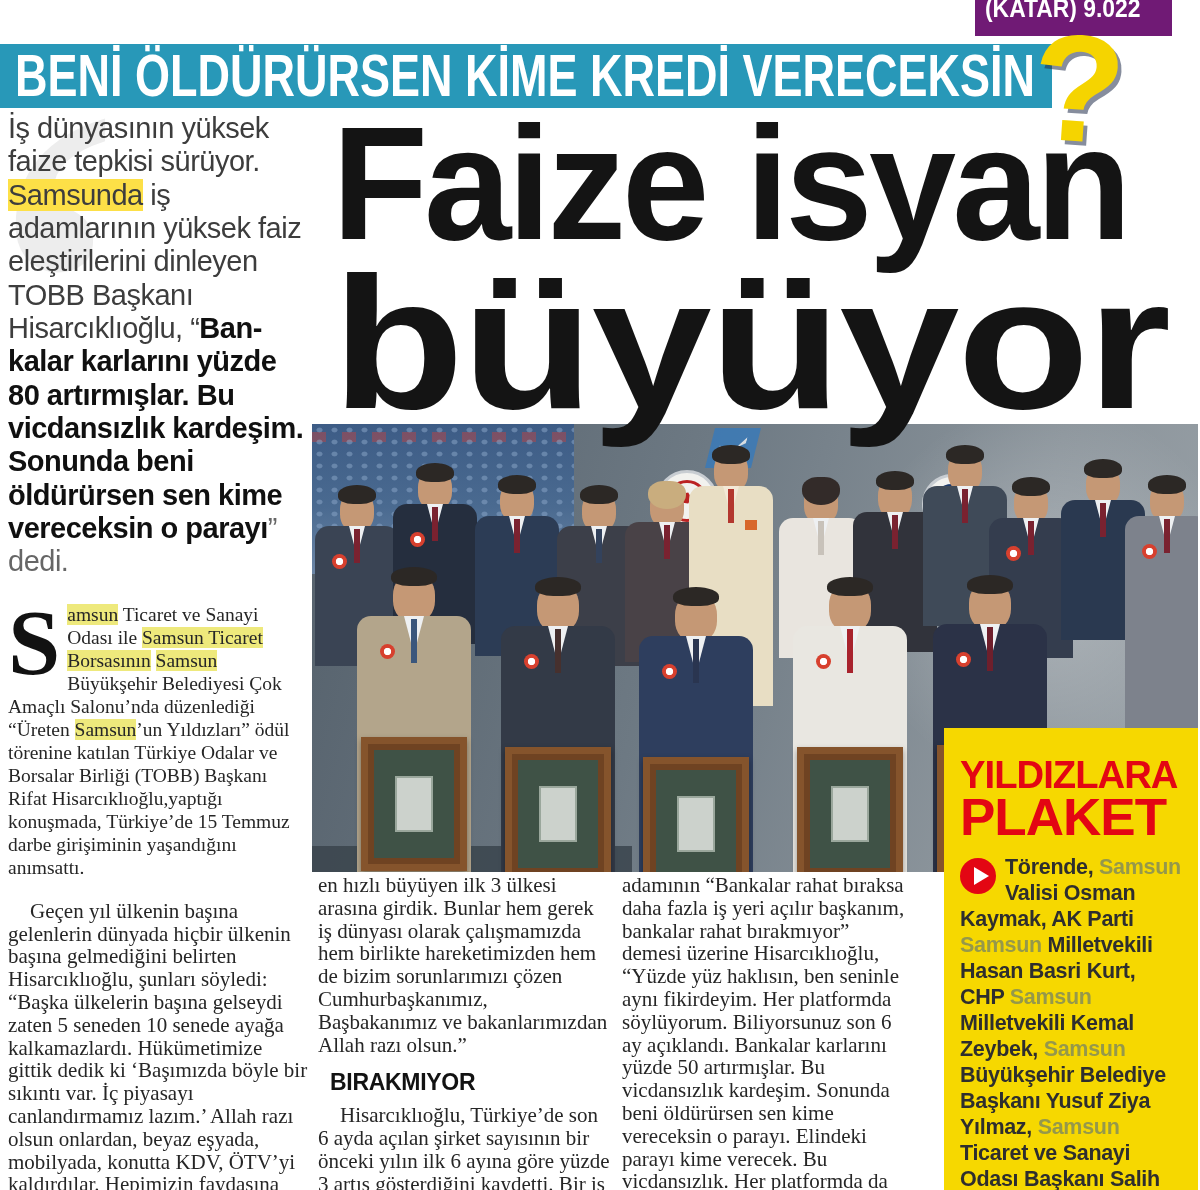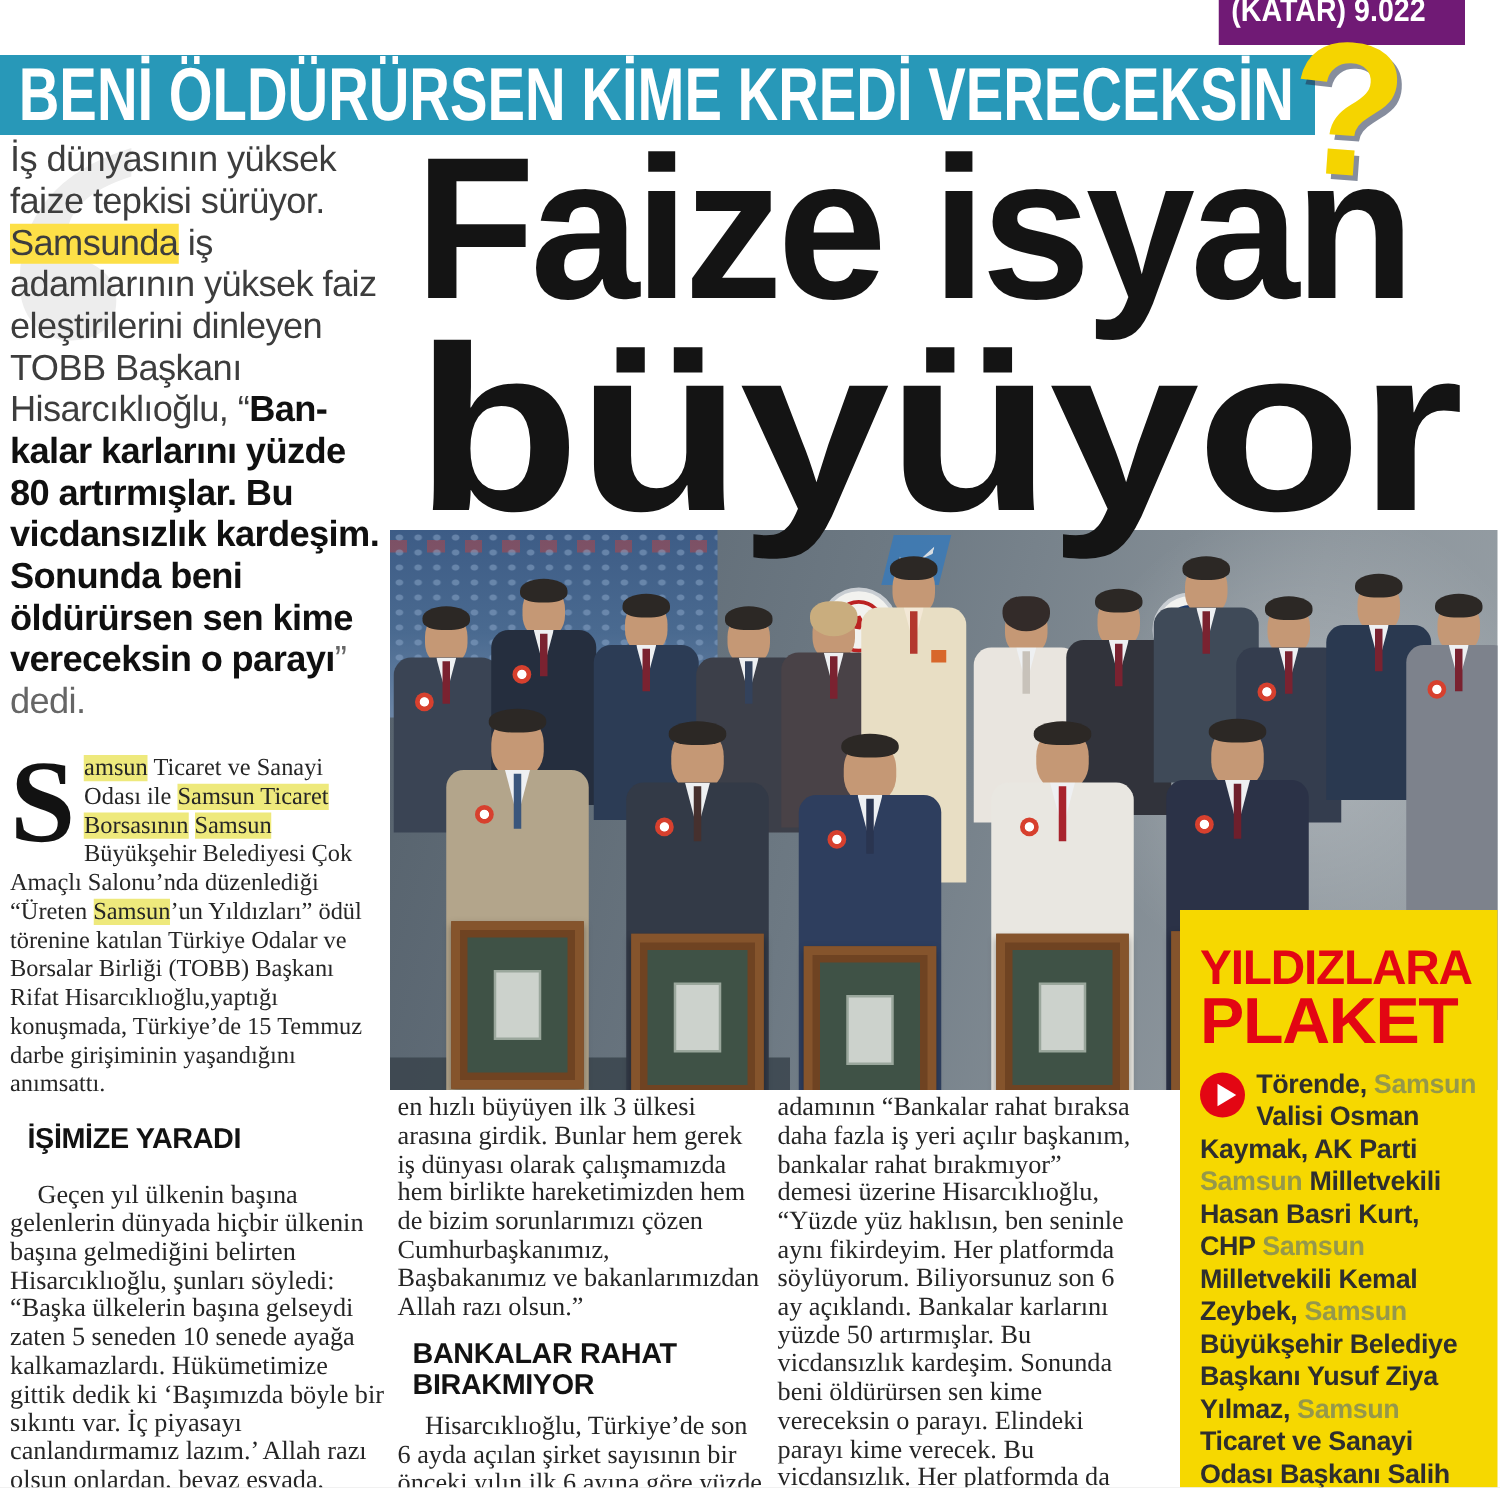--- a/index.html
+++ b/index.html
@@ -137,21 +137,20 @@
 
   <h1 class="headline">
     <span class="hl1">Faize isyan</span><br>
     <span class="hl2">büyüyor</span>
   </h1>
 
   <div class="col-left">
     <div class="intro"><span>İş dünyasının yüksek faize tepkisi sürüyor. </span><span class="hl">Samsunda</span><span> iş adamlarının yüksek faiz eleştirilerini dinleyen TOBB Başkanı Hisarcıklıoğlu, “</span><span class="b">Ban­kalar karlarını yüzde 80 artırmışlar. Bu vicdansız­lık kardeşim. Sonunda beni öldürürsen sen kime vereceksin o parayı</span><span class="dim">” dedi.</span></div>
     <p class="lead"><span class="dropcap">S</span><span><span class="hl">amsun</span><span> Ticaret ve Sanayi Odası ile </span><span class="hl">Samsun Ticaret Borsasının</span><span> </span><span class="hl">Samsun</span><span> Büyükşehir Belediyesi Çok Amaçlı Salonu’nda düzenlediği “Üreten </span><span class="hl">Samsun</span><span>’un Yıldızları” ödül törenine katılan Türkiye Odalar ve Borsalar Birliği (TOBB) Başkanı Rifat Hisarcıklıoğlu,yaptığı konuşmada, Türkiye’de 15 Temmuz darbe girişiminin yaşandığını anımsattı.</span></span></p>
     <h3 class="subhead">
-      <span>İŞİMİZE YARADI</span>
     </h3>
     <p class="serif-body indent">Geçen yıl ülkenin başına gelenlerin dünyada hiçbir ülkenin başına gelmediğini belirten Hisarcıklıoğlu, şunları söyledi: “Başka ülkelerin başına gelseydi zaten 5 seneden 10 senede ayağa kalkamazlardı. Hükümetimize gittik dedik ki ‘Başımızda böyle bir sıkıntı var. İç piyasayı canlandırmamız lazım.’ Allah razı olsun onlardan, beyaz eşyada, mobilyada, konutta KDV, ÖTV’yi kaldırdılar. Hepimizin faydasına oldu. Tüketim arttı. Ne kadar arttı? Son 6 aydaki beyaz eşya, mobilyadaki artış yüzde 30, konut satışlarındaki artış da yüzde 10 oldu ve Türkiye bir başarı hikayesi yazdı. İlk 3 ay itibarıyla büyüme oranımız arttı, yüzde 5’e çıktı. Dünyanın</p>
   </div>
 
   <div class="photo">
     <div class="ph-glow"></div>
     <div class="ph-screen"></div>
     <div class="ph-logo ph-logo1"></div>
     <div class="ph-logo ph-logo2"></div>
     <div class="ph-mark"></div>
@@ -250,21 +249,20 @@
         </div>
         <div class="fr"></div>
       </div>
 
     <div class="ph-floor"></div>
   </div>
 
   <div class="col2">
     <p class="serif-body" style="margin:0">en hızlı büyüyen ilk 3 ülkesi arasına girdik. Bunlar hem gerek iş dünyası olarak çalışmamızda hem birlikte hareketimizden hem de bizim sorunlarımızı çözen Cumhurbaşkanımız, Başbakanımız ve bakanlarımızdan Allah razı olsun.”</p>
     <h3 class="subhead">
-      <span>BANKALAR RAHAT</span>
       <span>BIRAKMIYOR</span>
     </h3>
     <p class="serif-body indent" style="margin:0">Hisarcıklıoğlu, Türkiye’de son 6 ayda açılan şirket sayısının bir önceki yılın ilk 6 ayına göre yüzde 3 artış gösterdiğini kaydetti. Bir iş</p>
   </div>
 
   <div class="col3">
     <p class="serif-body" style="margin:0">adamının “Bankalar rahat bıraksa daha fazla iş yeri açılır başkanım, bankalar rahat bırakmıyor” demesi üzerine Hisarcıklıoğlu, “Yüzde yüz haklısın, ben seninle aynı fikirdeyim. Her platformda söylüyorum. Biliyorsunuz son 6 ay açıklandı. Bankalar karlarını yüzde 50 artırmışlar. Bu vicdansızlık kardeşim. Sonunda beni öldürürsen sen kime vereceksin o parayı. Elindeki parayı kime verecek. Bu vicdansızlık. Her platformda da söylüyoruz” cevabını verdi.</p>
   </div>
 
   <div class="plaket">

